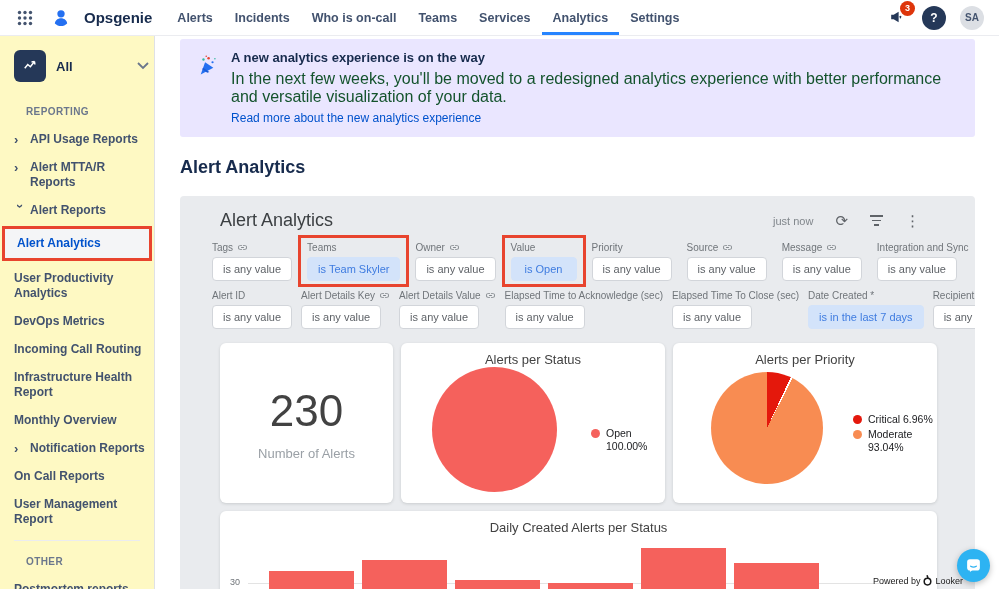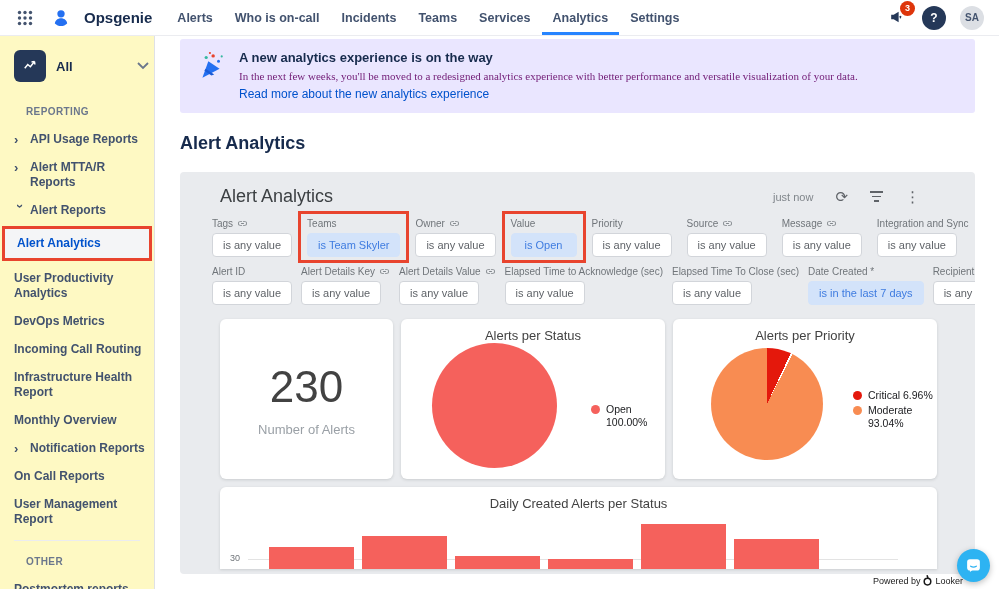--- a/index.html
+++ b/index.html
@@ -48,21 +48,21 @@
   .side-anno { border:3px solid #e8442e; background:#f4f5f7; margin:-5px 0 10px -12px;
     padding:7px 4px 7px 12px; width:150px; }
   .side-anno .side-item { margin:0; color:#0052cc; width:auto; }
   .side-divider { height:1px; background:#ebecf0; width:126px; margin:13px 0 15px 0; }
 
   
   .banner { margin-top:3px; width:795px; background:#eae6ff; border-radius:3px;
     padding:11px 16px 12px 16px; display:flex; gap:13px; }
   .banner-text { display:flex; flex-direction:column; gap:5px; }
   .banner-title { font-size:13px; font-weight:bold; color:#172b4d; }
-  .banner-body { font-size:11px; color:#701a75;font-family:Liberation Serif, serif; }
+  .banner-body { font-size:16px; color:#14532d; }
   .banner-link { font-size:12px; color:#0052cc; cursor:pointer; }
 
   .page-title { margin-top:20px; font-size:18px; font-weight:bold; color:#172b4d; }
 
   
   .panel { margin-top:18px; width:795px; height:402px; background:#e9ebee;
     border-radius:4px; overflow:hidden; }
   .panel-header { display:flex; align-items:center; padding:14px 55px 0 40px; }
   .panel-title { font-size:18px; color:#3c4043; flex:1; }
   .panel-controls { display:flex; align-items:center; gap:22px; }
@@ -137,22 +137,22 @@
     <span class="icon-btn">
       <svg width="20" height="20" viewBox="0 0 24 24">
         <circle cx="12" cy="7" r="4.4" fill="#2470f1"></circle>
         <path d="M12 12.4c-3.9 0-7 2.7-7.4 6.1 2.1 2 4.6 3.1 7.4 3.1s5.3-1.1 7.4-3.1c-.4-3.4-3.5-6.1-7.4-6.1z" fill="#2470f1"></path>
       </svg>
     </span>
     <span class="brand">Opsgenie</span>
   </div>
   <div class="nav-items">
     <span class="nav-item">Alerts</span>
+    <span class="nav-item">Incidents</span>
     <span class="nav-item">Who is on-call</span>
-    <span class="nav-item">Incidents</span>
     <span class="nav-item">Teams</span>
     <span class="nav-item">Services</span>
     <span class="nav-item active">Analytics</span>
     <span class="nav-item">Settings</span>
   </div>
   <div class="right">
     <span class="icon-btn">
       <svg width="17" height="17" viewBox="0 0 24 24">
         <path d="M15 4L8 8.2H4.5v6.2H8L15 18.6V4z" fill="#253858"></path>
         <rect x="16.5" y="9.4" width="2" height="4" rx="1" fill="#253858"></rect>

